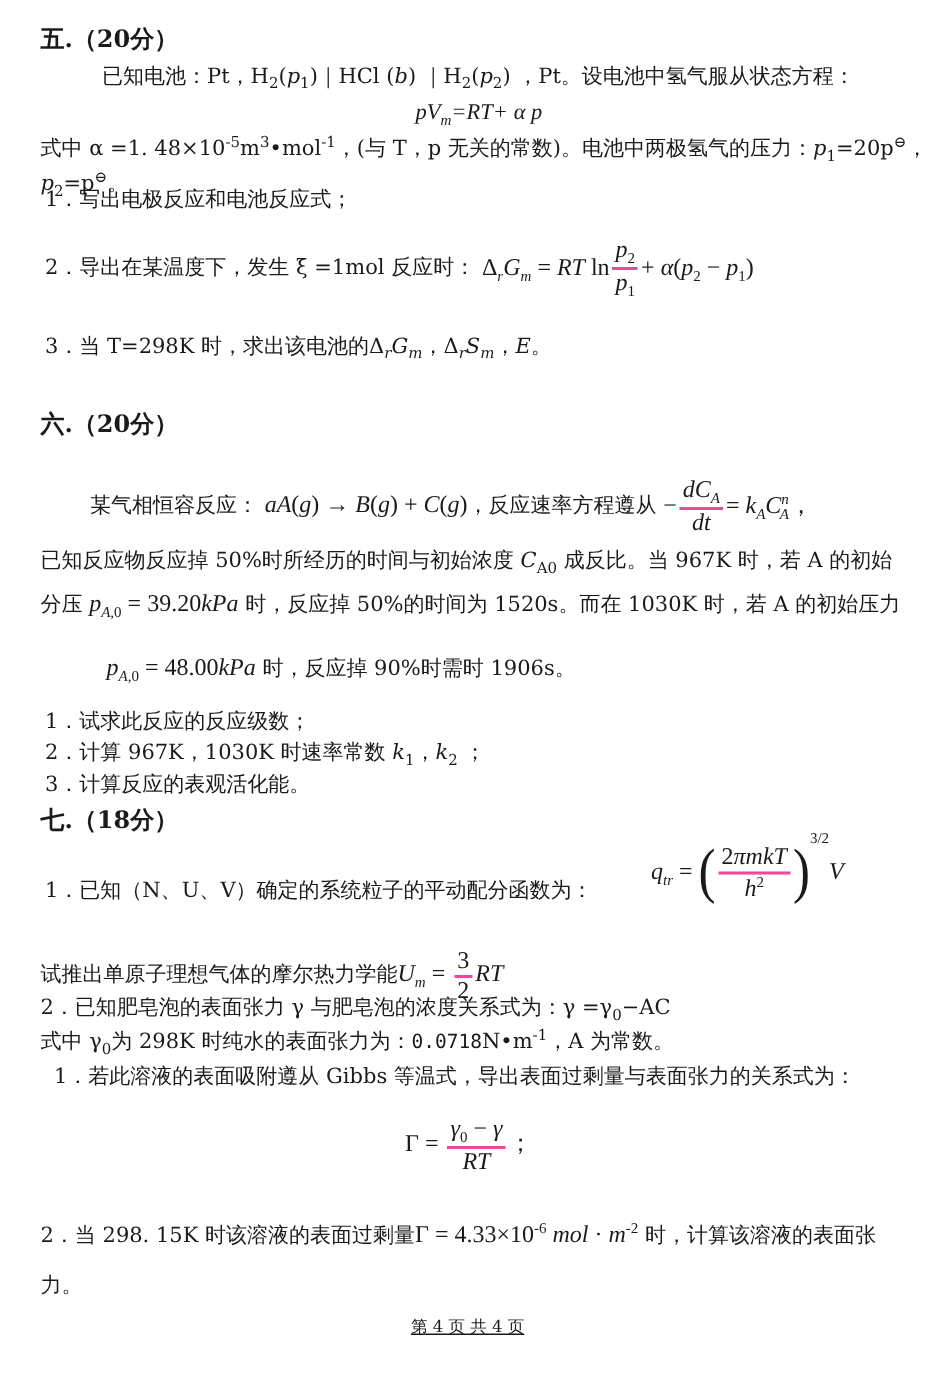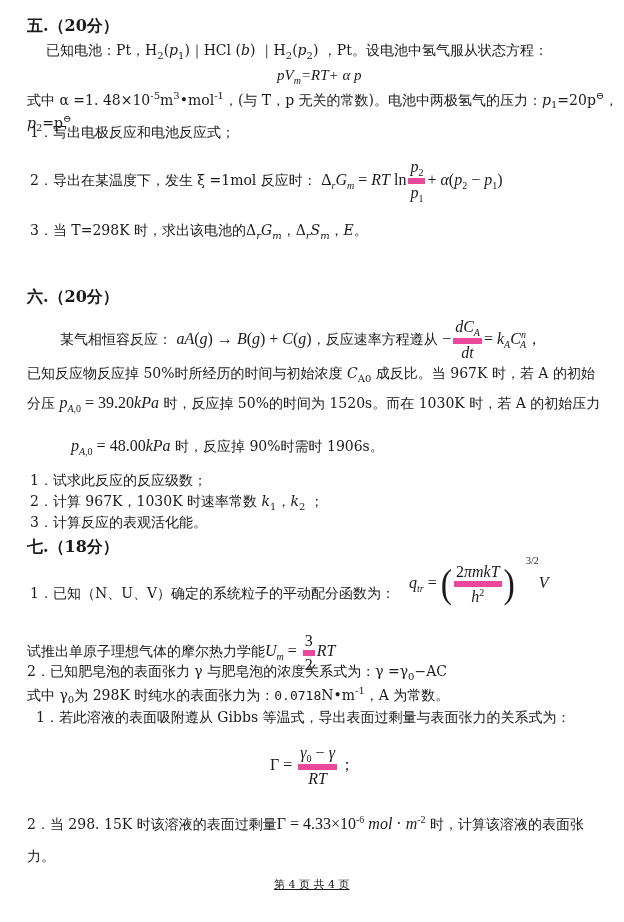--- a/index.html
+++ b/index.html
@@ -6,68 +6,68 @@
   body {
     width: 624px; height: 922px; position: relative; overflow: hidden;
     font-family: "DejaVu Serif", "Liberation Serif", serif;
     color: #1a1a1a; font-size: 14px;
   }
   .abs { position: absolute; white-space: nowrap; }
   .bold { font-weight: bold; }
   .it { font-style: italic; font-family: "Liberation Serif", "DejaVu Serif", serif; }
   .math { font-family: "Liberation Serif", "DejaVu Serif", serif; font-size: 16px; }
   .frac { display: inline-flex; flex-direction: column; align-items: center; vertical-align: middle; margin: 0 2px; }
-  .frac .num { border-bottom: 6px solid #ec4899; padding: 0 2px; line-height: 1.1; }
+  .frac .num { border-bottom: 2px solid #ec4899; padding: 0 2px; line-height: 1.1; }
   .frac .den { padding: 0 2px; line-height: 1.1; }
   sub, sup { font-size: 10px; }
   .paren { font-size: 34px; font-weight: 100; vertical-align: middle; transform: scaleY(1.2); display: inline-block; }
   .mono { font-family: "DejaVu Sans Mono", "Liberation Mono", monospace; font-size: 13px; }
 </style>
 </head>
 <body>
 
 <div class="abs bold" style="left:27px;top:16px;font-size:16px;">五.（20分）</div>
-<div class="abs" style="left:46px;top:42px;">已知电池：Pt，H<sub>2</sub>(<i>p</i><sub>1</sub>)｜HCl (<i>b</i>) ｜H<sub>2</sub>(<i>p</i><sub>2</sub>) ，Pt。设电池中氢气服从状态方程：</div>
+<div class="abs" style="left:68px;top:42px;">已知电池：Pt，H<sub>2</sub>(<i>p</i><sub>1</sub>)｜HCl (<i>b</i>) ｜H<sub>2</sub>(<i>p</i><sub>2</sub>) ，Pt。设电池中氢气服从状态方程：</div>
 <div class="abs it" style="left:277px;top:67px;font-size:15px;"><i>pV</i><sub>m</sub>=<i>RT</i>+ α <i>p</i></div>
 <div class="abs" style="left:27px;top:90px;">式中 α =1. 48×10<sup>-5</sup>m<sup>3</sup>•mol<sup>-1</sup>，(与 T，p 无关的常数)。电池中两极氢气的压力：<i>p</i><sub>1</sub>=20p<sup>⊖</sup>，</div>
 <div class="abs" style="left:27px;top:113px;text-align:right;"><i>p</i><sub>2</sub>=p<sup>⊖</sup>。</div>
 <div class="abs" style="left:30px;top:124px;">1．写出电极反应和电池反应式；</div>
 
 <div class="abs" style="left:30px;top:158px;">
   <span>2．导出在某温度下，发生 ξ =1mol 反应时：</span>
   <span class="math">Δ<sub><i>r</i></sub><i>G</i><sub><i>m</i></sub> = <i>RT</i> ln<span class="frac">
         <span class="num"><i>p</i><sub>2</sub></span>
         <span class="den"><i>p</i><sub>1</sub></span>
       </span>+ <i>α</i>(<i>p</i><sub>2</sub> − <i>p</i><sub>1</sub>)</span>
 </div>
 
 <div class="abs" style="left:30px;top:222px;">3．当 T=298K 时，求出该电池的Δ<sub><i>r</i></sub><i>G<sub>m</sub></i>，Δ<sub><i>r</i></sub><i>S<sub>m</sub></i>，<i>E</i>。</div>
 
-<div class="abs bold" style="left:27px;top:287px;font-size:16px;">六.（20分）</div>
+<div class="abs bold" style="left:27px;top:273px;font-size:16px;">六.（20分）</div>
 <div class="abs" style="left:60px;top:318px;">
   <span>某气相恒容反应：</span>
   <span class="math"><i>aA</i>(<i>g</i>) → <i>B</i>(<i>g</i>) + <i>C</i>(<i>g</i>)</span><span>，反应速率方程遵从</span>
   <span class="math">−<span class="frac">
         <span class="num"><i>dC</i><sub><i>A</i></sub></span>
         <span class="den"><i>dt</i></span>
       </span>= <i>k</i><sub><i>A</i></sub><i>C</i><sup><i>n</i></sup><sub style="margin-left:-6px;"><i>A</i></sub>，</span>
 </div>
 <div class="abs" style="left:27px;top:365px;">已知反应物反应掉 50%时所经历的时间与初始浓度 <i>C</i><sub>A0</sub> 成反比。当 967K 时，若 A 的初始</div>
 <div class="abs" style="left:27px;top:394px;">分压 <span class="math"><i>p</i><sub><i>A</i>,0</sub> = 39.20<i>kPa</i></span> 时，反应掉 50%的时间为 1520s。而在 1030K 时，若 A 的初始压力</div>
 <div class="abs" style="left:27px;top:437px;margin-left:44px;"><span class="math"><i>p</i><sub><i>A</i>,0</sub> = 48.00<i>kPa</i></span> 时，反应掉 90%时需时 1906s。</div>
 <div class="abs" style="left:30px;top:472px;">1．试求此反应的反应级数；</div>
 <div class="abs" style="left:30px;top:493px;">2．计算 967K，1030K 时速率常数 <i>k</i><sub>1</sub>，<i>k</i><sub>2</sub> ；</div>
 <div class="abs" style="left:30px;top:514px;text-align:center;">3．计算反应的表观活化能。</div>
 
 <div class="abs bold" style="left:27px;top:537px;font-size:16px;">七.（18分）</div>
 <div class="abs" style="left:30px;top:585px;">1．已知（N、U、V）确定的系统粒子的平动配分函数为：</div>
-<div class="abs math" style="left:409px;top:563px;"><i>q</i><sub><i>tr</i></sub> = <span class="paren">(</span><span class="frac">
+<div class="abs math" style="left:434px;top:563px;"><i>q</i><sub><i>tr</i></sub> = <span class="paren">(</span><span class="frac">
       <span class="num">2<i>πmkT</i></span>
       <span class="den"><i>h</i><sup>2</sup></span>
-    </span><span class="paren">)</span><sup style="position:relative;top:-18px;margin-left:11px;">3/2</sup><i>V</i></div>
+    </span><span class="paren">)</span><sup style="position:relative;top:-18px;">3/2</sup><i>V</i></div>
 
 <div class="abs" style="left:27px;top:632px;"><span>试推出单原子理想气体的摩尔热力学能</span><span class="math"><i>U</i><sub><i>m</i></sub> = <span class="frac">
         <span class="num">3</span>
         <span class="den">2</span>
       </span><i>RT</i></span></div>
 
 <div class="abs" style="left:27px;top:663px;">2．已知肥皂泡的表面张力 γ 与肥皂泡的浓度关系式为：γ =γ<sub>0</sub>−AC</div>
 <div class="abs" style="left:27px;top:685px;">式中 γ<sub>0</sub>为 298K 时纯水的表面张力为：<span class="mono">0.0718</span>N•m<sup>-1</sup>，A 为常数。</div>
 <div class="abs" style="left:36px;top:709px;">1．若此溶液的表面吸附遵从 Gibbs 等温式，导出表面过剩量与表面张力的关系式为：</div>
 

